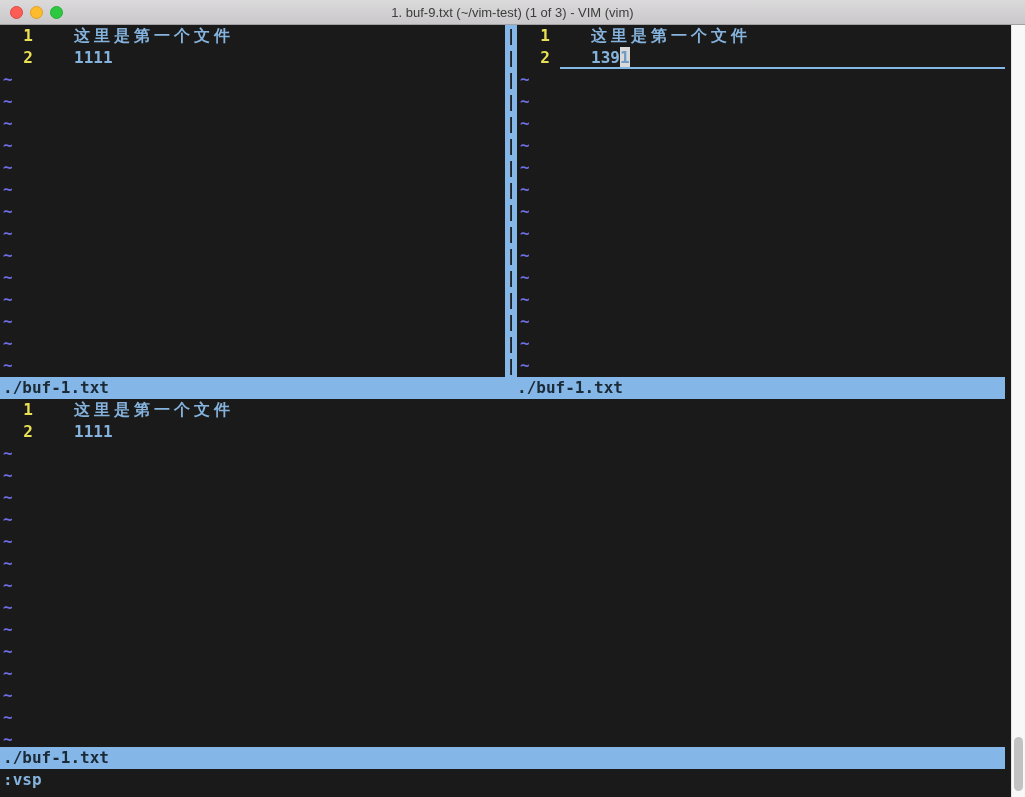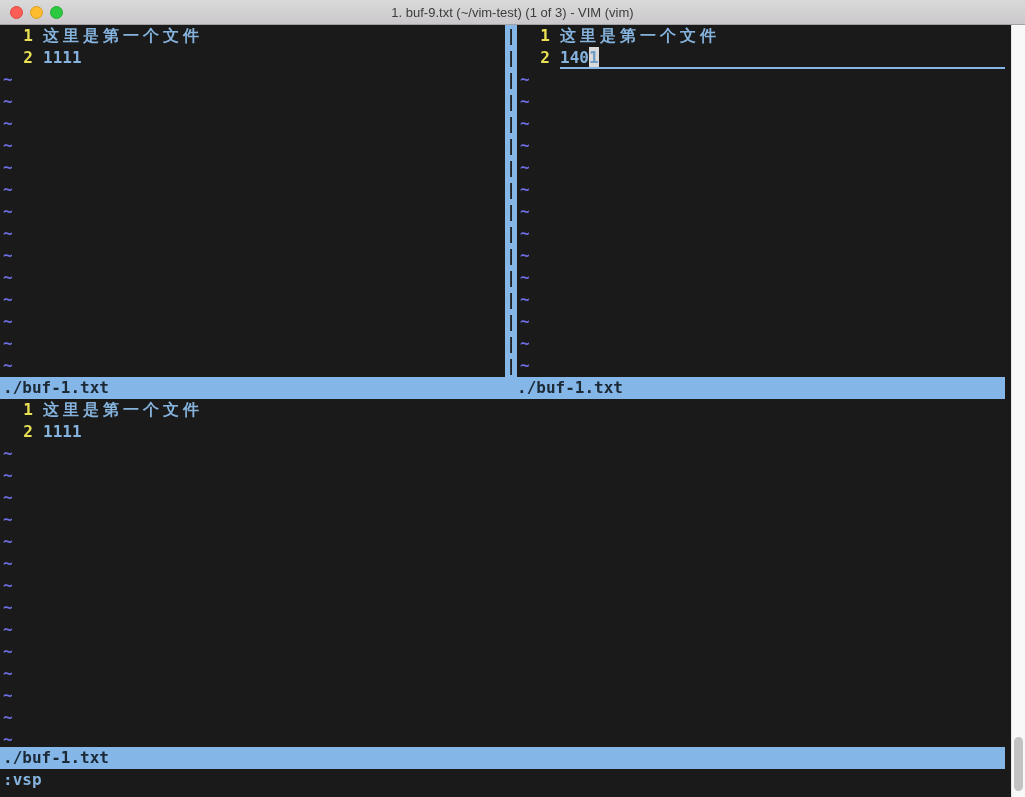--- a/index.html
+++ b/index.html
@@ -34,21 +34,21 @@
   .split.tr { flex:1; }
   .split.bl { height:352px; }
 
   
   .vsep { width:12px; background:#84b7e8; color:#1a1a1a; text-align:center; overflow:hidden; }
   .vsep .vrow { height:22px; }
 
   .row { height:22px; padding-left:3px; white-space:pre; }
   .bline { display:flex; }
   .ln { flex:none; width:30px; text-align:right; color:#e9e054; margin-right:10px; }
-  .txt { color:#85b3dd; }
+  .txt { color:#85b3dd;margin-left:31px; }
   .cjk { letter-spacing:4px; }
   .tilde { color:#6e6ee4; }
 
   
   .clbody { flex:1; display:flex; border-bottom:2px solid #84b7e8; }
   .cursor { background:#d9d9d9; color:#6f9cc6; }
 
   
   .statusline { height:22px; background:#84b7e8; position:relative; color:#1c2a36; }
   .fn { position:absolute; top:0; white-space:pre; }
@@ -123,21 +123,21 @@
               <div class="vrow">|</div>
               <div class="vrow">|</div>
               <div class="vrow">|</div>
             </div>
 
           <div class="split tr">
             <div class="row bline">
               <span class="ln">1</span><span class="txt cjk">这里是第一个文件</span>
             </div>
             <div class="row bline">
-              <span class="ln">2</span><span class="clbody"><span class="txt">140</span><span class="cursor">1</span></span>
+              <span class="ln">2</span><span class="clbody"><span class="txt">139</span><span class="cursor">1</span></span>
             </div>
             <div>
                 <div class="row tilde">~</div>
                 <div class="row tilde">~</div>
                 <div class="row tilde">~</div>
                 <div class="row tilde">~</div>
                 <div class="row tilde">~</div>
                 <div class="row tilde">~</div>
                 <div class="row tilde">~</div>
                 <div class="row tilde">~</div>

